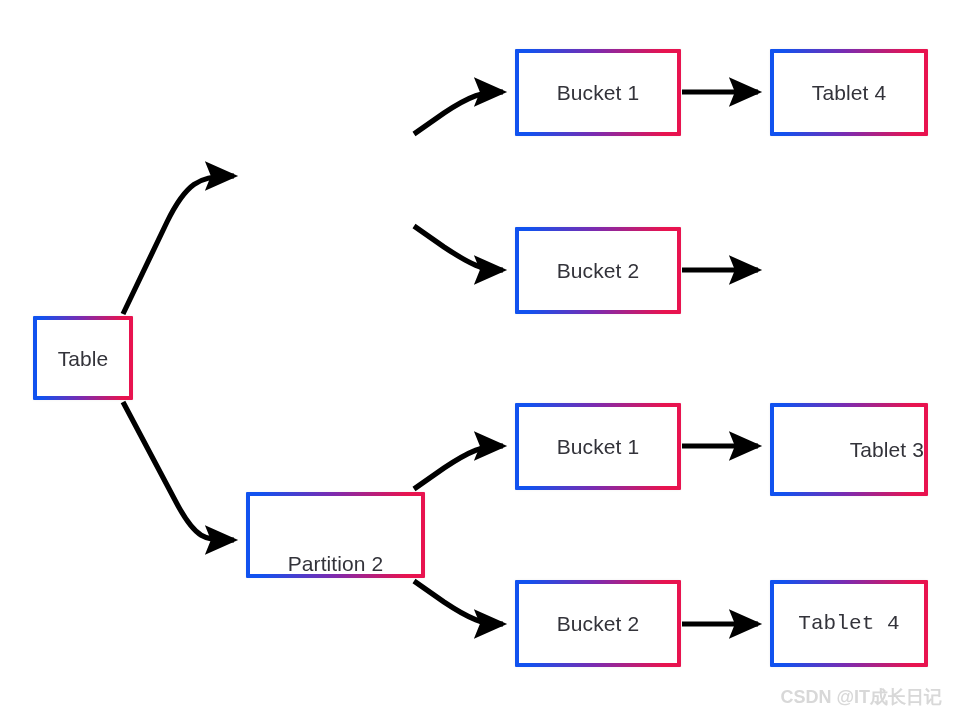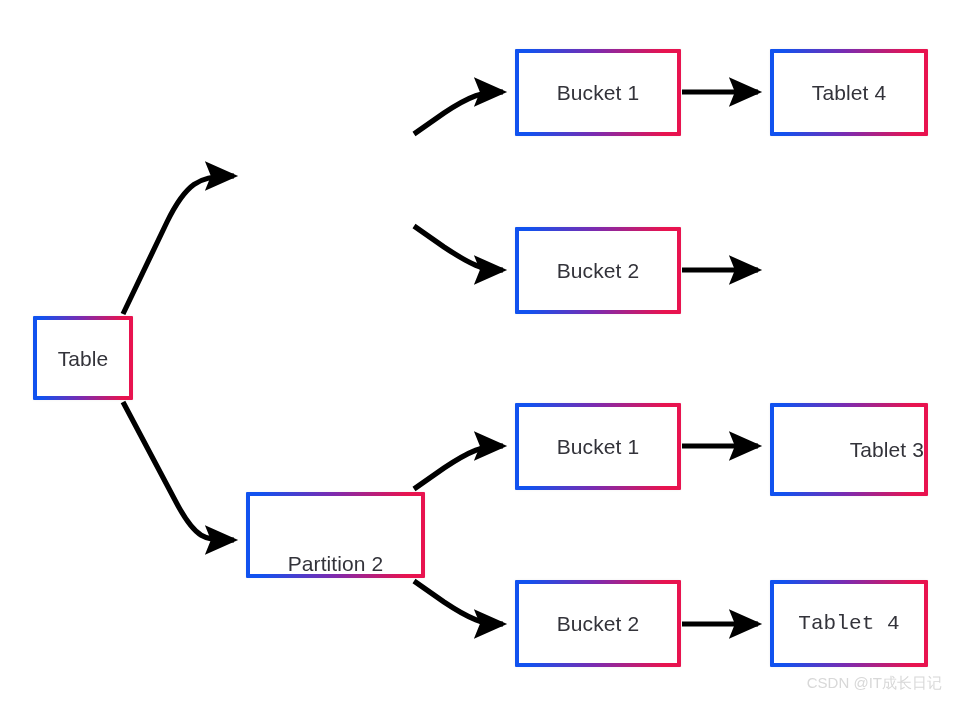--- a/index.html
+++ b/index.html
@@ -45,26 +45,27 @@
     color: #33333a;
     font-size: 21px;
     line-height: 1;
     letter-spacing: 0.1px;
     white-space: nowrap;
     -webkit-font-smoothing: antialiased;
   }
   #watermark {
     position: absolute;
     right: 18px;
-    bottom: 22px;
+    bottom: 6px;
     color: #d8d8d8;
-    font-size: 15px;
+    font-size: 18px;
     line-height: 1;
     white-space: nowrap;
     user-select: none;
+    font-weight: bold;
   }
 </style>
 </head>
 <body>
 
 <div id="canvas" style="background: rgb(255, 255, 255);">
 
   <svg id="edges" viewBox="0 0 960 712" width="960" height="712" xmlns="http://www.w3.org/2000/svg">
     <defs>
       <marker id="arrowhead" markerWidth="7" markerHeight="7" refX="5.6" refY="3.1" orient="auto" markerUnits="strokeWidth">

